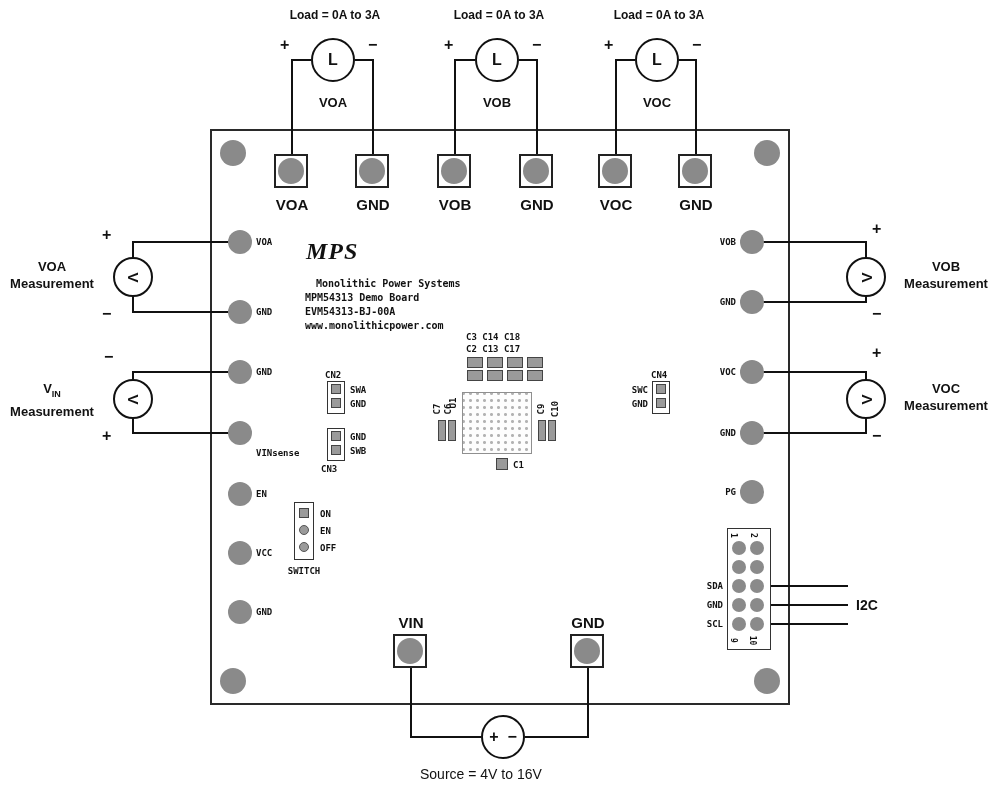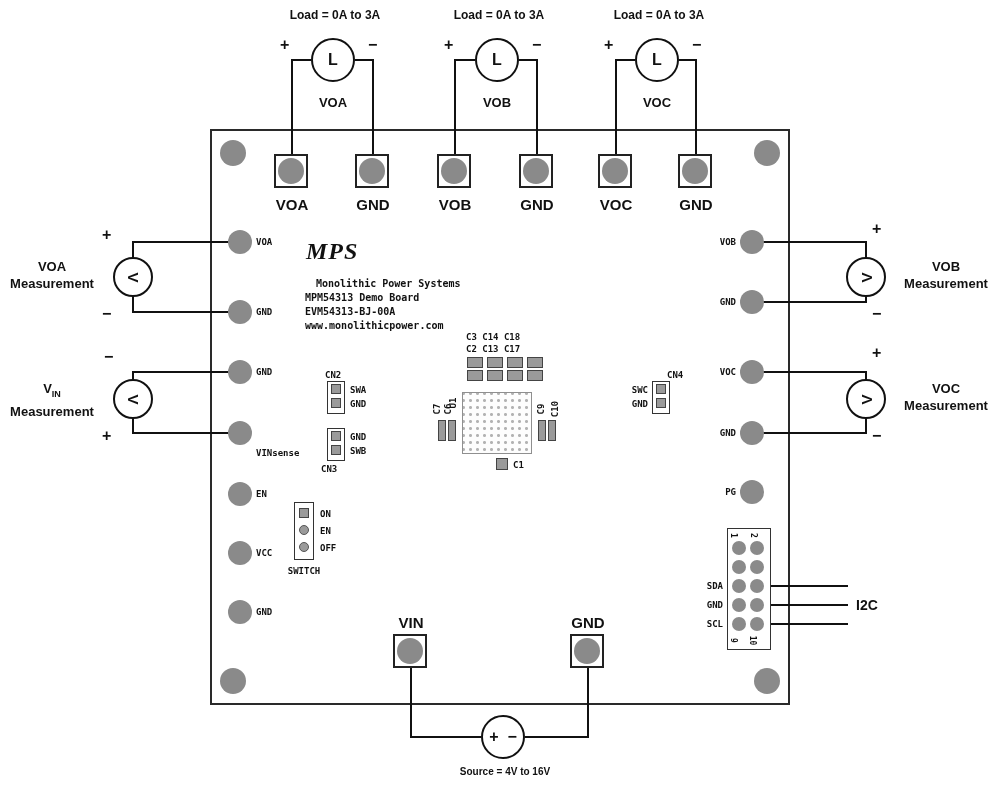--- a/index.html
+++ b/index.html
@@ -46,21 +46,21 @@
     background-image:radial-gradient(circle, #b3b3b3 1.3px, transparent 1.6px); background-size:7px 7px; background-position:4px 4px; z-index:3; }
   .vlabel { font-family:"DejaVu Sans Mono", monospace; font-weight:bold; font-size:9px; z-index:3; transform:rotate(-90deg); transform-origin:center; white-space:nowrap; }
 
   .conn-box { border:1.5px solid #333; background:#fff; z-index:3; }
   .pin-sq { width:10px; height:10px; background:#9a9a9a; border:1px solid #444; z-index:4; }
   .pin-dot { width:10px; height:10px; border-radius:50%; background:#9a9a9a; border:1px solid #555; z-index:4; }
   .hdr-pin { width:14px; height:14px; border-radius:50%; background:#8a8a8a; z-index:4; }
   .pin-num { font-family:"DejaVu Sans Mono", monospace; font-weight:bold; font-size:8px; transform:rotate(90deg); z-index:4; }
 
   .i2c-label { font-weight:bold; font-size:14px; z-index:3; }
-  .src-label { font-weight:bold; font-size:10px; width:170px; text-align:center; z-index:3; }
+  .src-label { font-weight:normal; font-size:14px; width:170px; z-index:3; }
   .src-signs { display:flex; gap:9px; }
 </style>
 </head>
 <body>
 
 <div class="canvas">
 
   <svg class="wires" width="1000" height="793" viewBox="0 0 1000 793">
     <path d="M311 60 H292 V166"></path>
     <path d="M355 60 H373 V166"></path>
@@ -204,21 +204,21 @@
   <div class="abs slabel" style="left:350px;top:385px">SWA</div>
   <div class="abs slabel" style="left:350px;top:399px">GND</div>
 
   <div class="abs conn-box" style="left:327px;top:428px;width:18px;height:33px"></div>
   <div class="abs pin-sq" style="left:331px;top:431px"></div>
   <div class="abs pin-sq" style="left:331px;top:445px"></div>
   <div class="abs slabel" style="left:350px;top:432px">GND</div>
   <div class="abs slabel" style="left:350px;top:446px">SWB</div>
   <div class="abs slabel" style="left:321px;top:464px">CN3</div>
 
-  <div class="abs slabel" style="left:667px;top:370px">CN4</div>
+  <div class="abs slabel" style="left:651px;top:370px">CN4</div>
   <div class="abs conn-box" style="left:652px;top:381px;width:18px;height:33px"></div>
   <div class="abs pin-sq" style="left:656px;top:384px"></div>
   <div class="abs pin-sq" style="left:656px;top:398px"></div>
   <div class="abs slabel r" style="left:620px;top:385px;width:28px">SWC</div>
   <div class="abs slabel r" style="left:620px;top:399px;width:28px">GND</div>
 
   <div class="abs conn-box" style="left:294px;top:502px;width:20px;height:58px"></div>
   <div class="abs pin-sq" style="left:299px;top:508px"></div>
   <div class="abs pin-dot" style="left:299px;top:525px"></div>
   <div class="abs pin-dot" style="left:299px;top:542px"></div>

